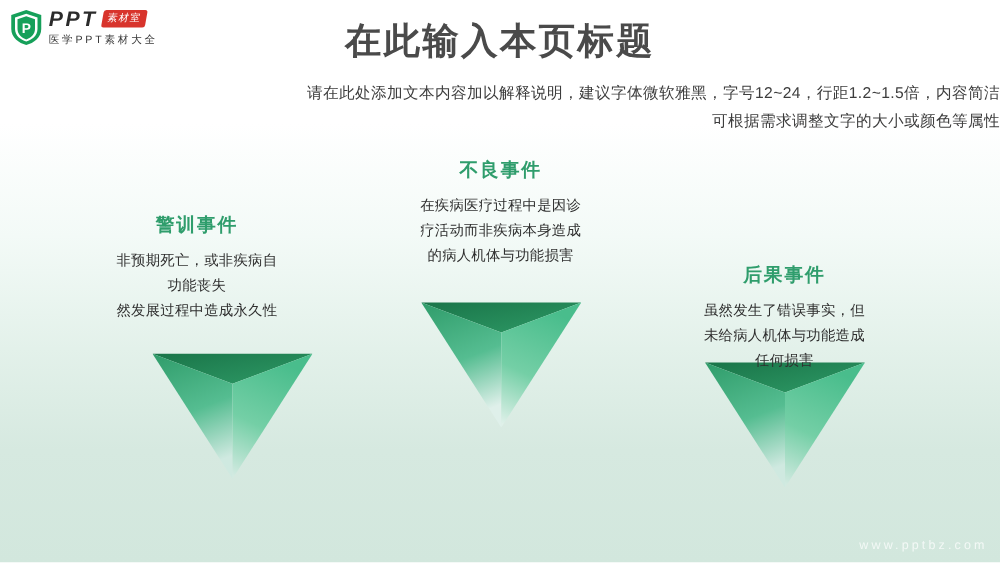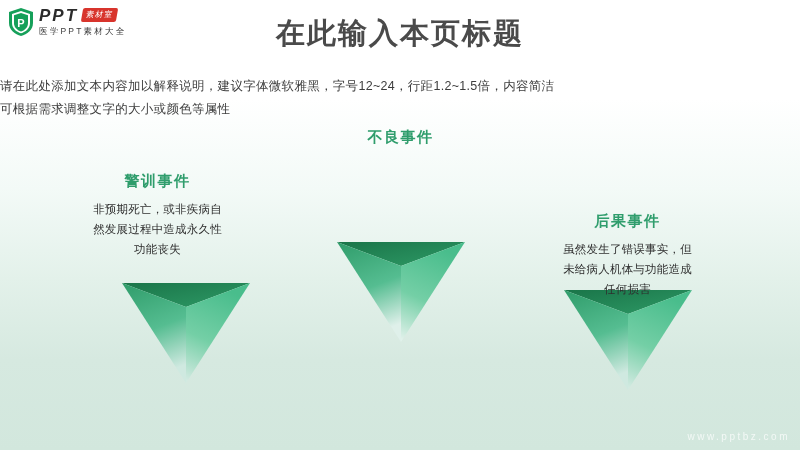--- a/index.html
+++ b/index.html
@@ -93,26 +93,25 @@
     color: #4a4a4a;
     letter-spacing: 2px;
     line-height: 1.2;
   }
 
   #subtitle {
     position: absolute;
     top: 63px;
     left: 0;
     width: 800px;
-    text-align: left;
+    text-align: right;
     font-size: 12.5px;
     color: #3d3d3d;
     line-height: 1.85;
     letter-spacing: 0.3px;
-    margin-top: 12px;
   }
   #subtitle div { white-space: nowrap; }
 
   
   .column {
     position: absolute;
     width: 215px;
     text-align: center;
   }
   .col-heading {
@@ -250,27 +249,32 @@
       <polygon points="0,2 128,2 64,26" fill="url(#p3-top)"></polygon>
       <polygon points="0,2 64,26 64,102" fill="url(#p3-left)"></polygon>
       <polygon points="128,2 64,26 64,102" fill="url(#p3-right)"></polygon>
     </svg>
   </div>
 
   <div class="column" id="col-1">
     <div class="col-heading">警训事件</div>
     <div class="col-body">
       <div>非预期死亡，或非疾病自</div>
+      <div>功能丧失</div>
       <div>然发展过程中造成永久性</div>
-      <div>功能丧失</div>
     </div>
   </div>
 
   <div class="column" id="col-2">
     <div class="col-heading">不良事件</div>
+    <div class="col-body">
+      <div>在疾病医疗过程中是因诊</div>
+      <div>疗活动而非疾病本身造成</div>
+      <div>的病人机体与功能损害</div>
+    </div>
   </div>
 
   <div class="column" id="col-3">
     <div class="col-heading">后果事件</div>
     <div class="col-body">
       <div>虽然发生了错误事实，但</div>
       <div>未给病人机体与功能造成</div>
       <div>任何损害</div>
     </div>
   </div>

